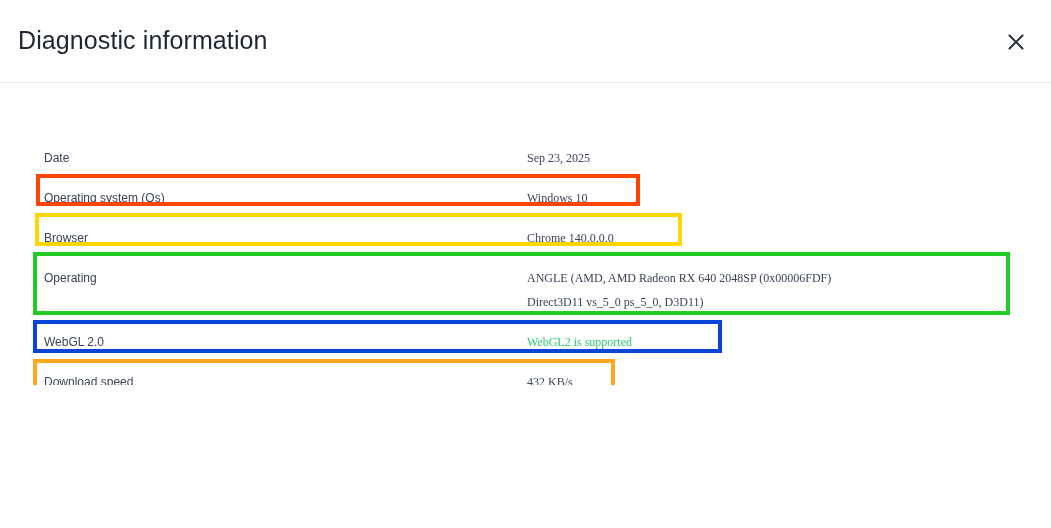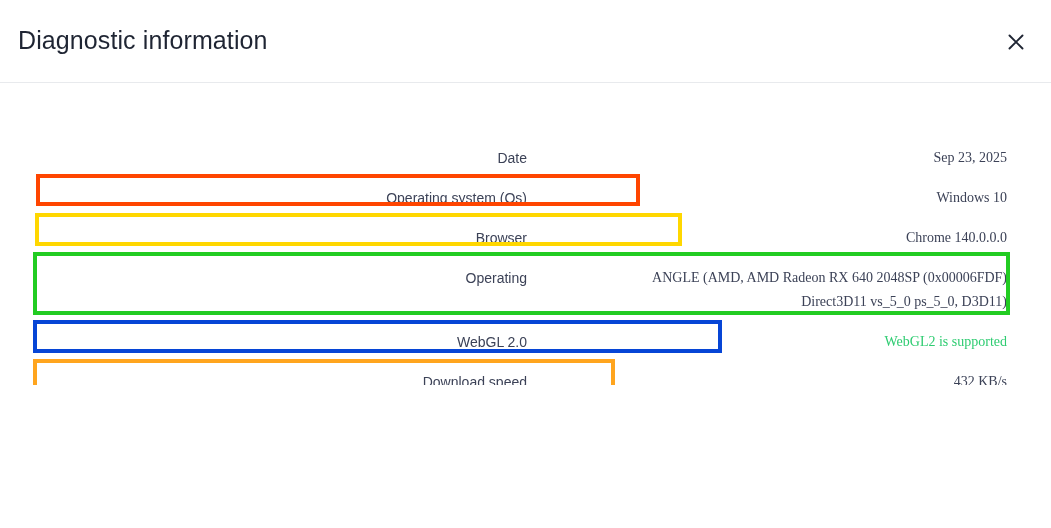--- a/index.html
+++ b/index.html
@@ -63,24 +63,23 @@
   .info-table {
     position: absolute;
     left: 44px;
     top: 55px;
     width: 963px;
   }
   .info-row {
     position: relative;
     display: flex;
     align-items: flex-start;
-    font-size: 14px;
+    font-size: 12px;
     color: #3c4257;
     min-height: 40px;
-    text-align: right;
   }
   .row-label {
     width: 483px;
     flex: 0 0 483px;
     line-height: 40px;
     white-space: nowrap;
   }
   .row-value {
     flex: 1 1 auto;
     line-height: 24px;

